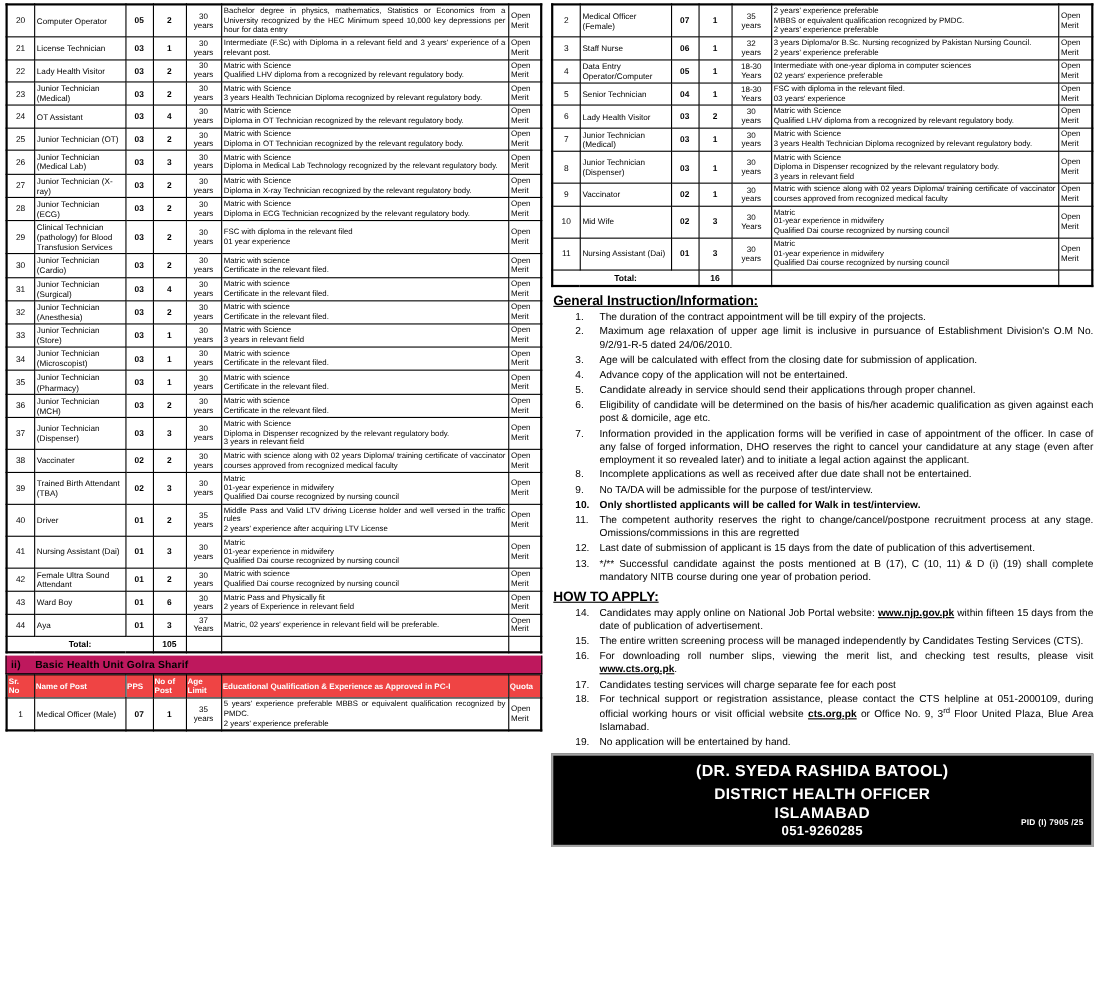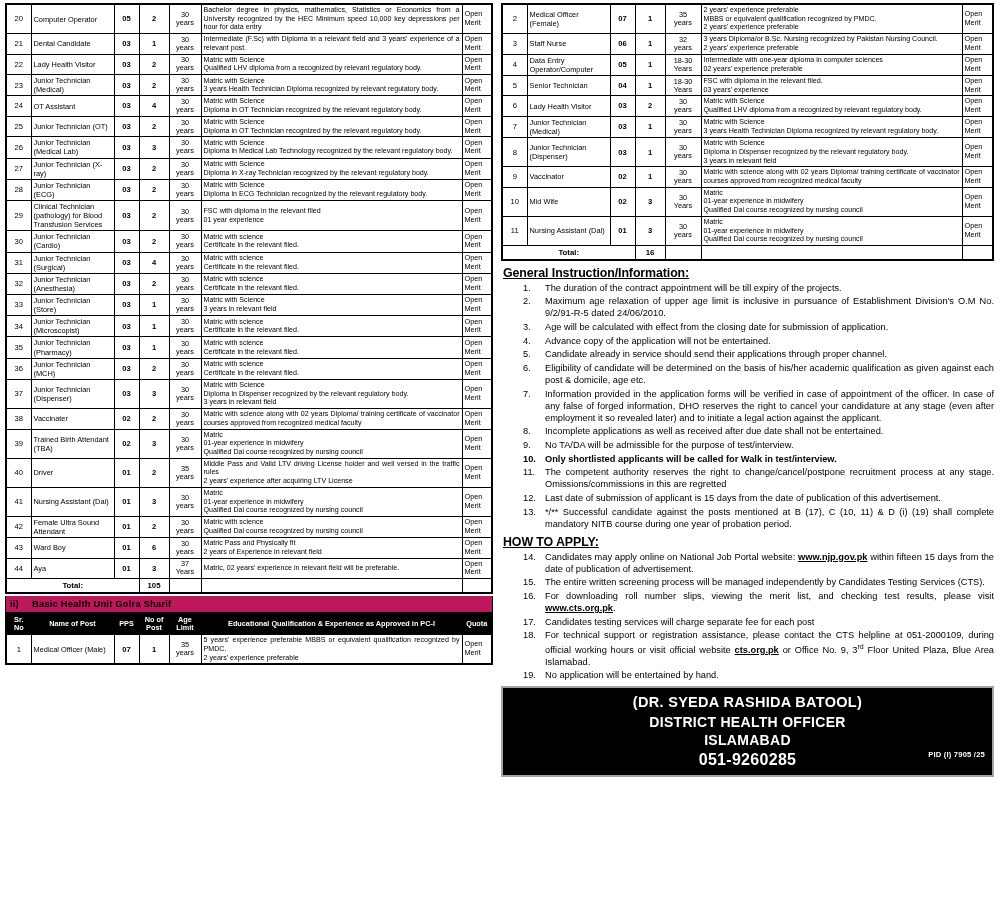--- a/index.html
+++ b/index.html
@@ -33,21 +33,21 @@
   td.c-pps,td.c-num{text-align:center;font-weight:bold;font-size:7.6px;}
   td.c-age{text-align:center;font-size:7.3px;line-height:1.1;}
   td.c-edu{text-align:justify;text-align-last:left;font-size:7.1px;}
   td.c-quota{text-align:left;font-size:7.3px;line-height:1.2;margin-left:42px;}
   td.c-edu .ln{display:block;}
 
   tr.total-row td{font-weight:bold;text-align:center;font-size:7.8px;padding:1.5px 2px;}
 
   
   table.jobs thead th{
-    background:#000000;color:#fff;font-weight:bold;text-align:center;
+    background:#ef4444;color:#fff;font-weight:bold;text-align:left;
     font-size:7.3px;line-height:1.12;padding:2px 1px;
   }
 
   
   .sub-title{
     border:1px solid #000;border-top:none;
     background:#be185d;
     font-weight:bold;font-size:9.4px;
     padding:2.5px 4px 2.5px 26px;
     margin-top:2px;
@@ -84,21 +84,21 @@
     margin-top:5px;
     background:#000;color:#fff;
     border:2px solid #a3a3a3;
     padding:5px 6px 4px 6px;
     position:relative;
     text-align:center;
   }
   .sig .l1{font-size:14.5px;font-weight:bold;letter-spacing:.3px;line-height:1.32;}
   .sig .l2{font-size:14px;font-weight:bold;letter-spacing:.3px;line-height:1.32;}
   .sig .l3{font-size:14px;font-weight:bold;letter-spacing:.3px;line-height:1.32;}
-  .sig .l4{font-size:16px;font-weight:bold;letter-spacing:.3px;line-height:1.32;}
+  .sig .l4{font-size:12px;font-weight:bold;letter-spacing:.3px;line-height:1.32;}
   .sig .pid{
     position:absolute;right:7px;bottom:16px;
     font-size:7.6px;font-weight:bold;letter-spacing:.2px;
   }
 </style>
 </head>
 <body>
 
 <div id="page">
 
@@ -121,21 +121,21 @@
             <td class="c-pps">05</td>
             <td class="c-num">2</td>
             <td class="c-age">30<br>years</td>
             <td class="c-edu">
               <span class="ln">Bachelor degree in physics, mathematics, Statistics or Economics from a University recognized by the HEC Minimum speed 10,000 key depressions per hour for data entry</span>
             </td>
             <td class="c-quota">Open<br>Merit</td>
           </tr>
           <tr>
             <td class="c-sr">21</td>
-            <td class="c-post">Dental Candidate</td>
+            <td class="c-post">License Technician</td>
             <td class="c-pps">03</td>
             <td class="c-num">1</td>
             <td class="c-age">30<br>years</td>
             <td class="c-edu">
               <span class="ln">Intermediate (F.Sc) with Diploma in a relevant field and 3 years' experience of a relevant post.</span>
             </td>
             <td class="c-quota">Open<br>Merit</td>
           </tr>
           <tr>
             <td class="c-sr">22</td>

